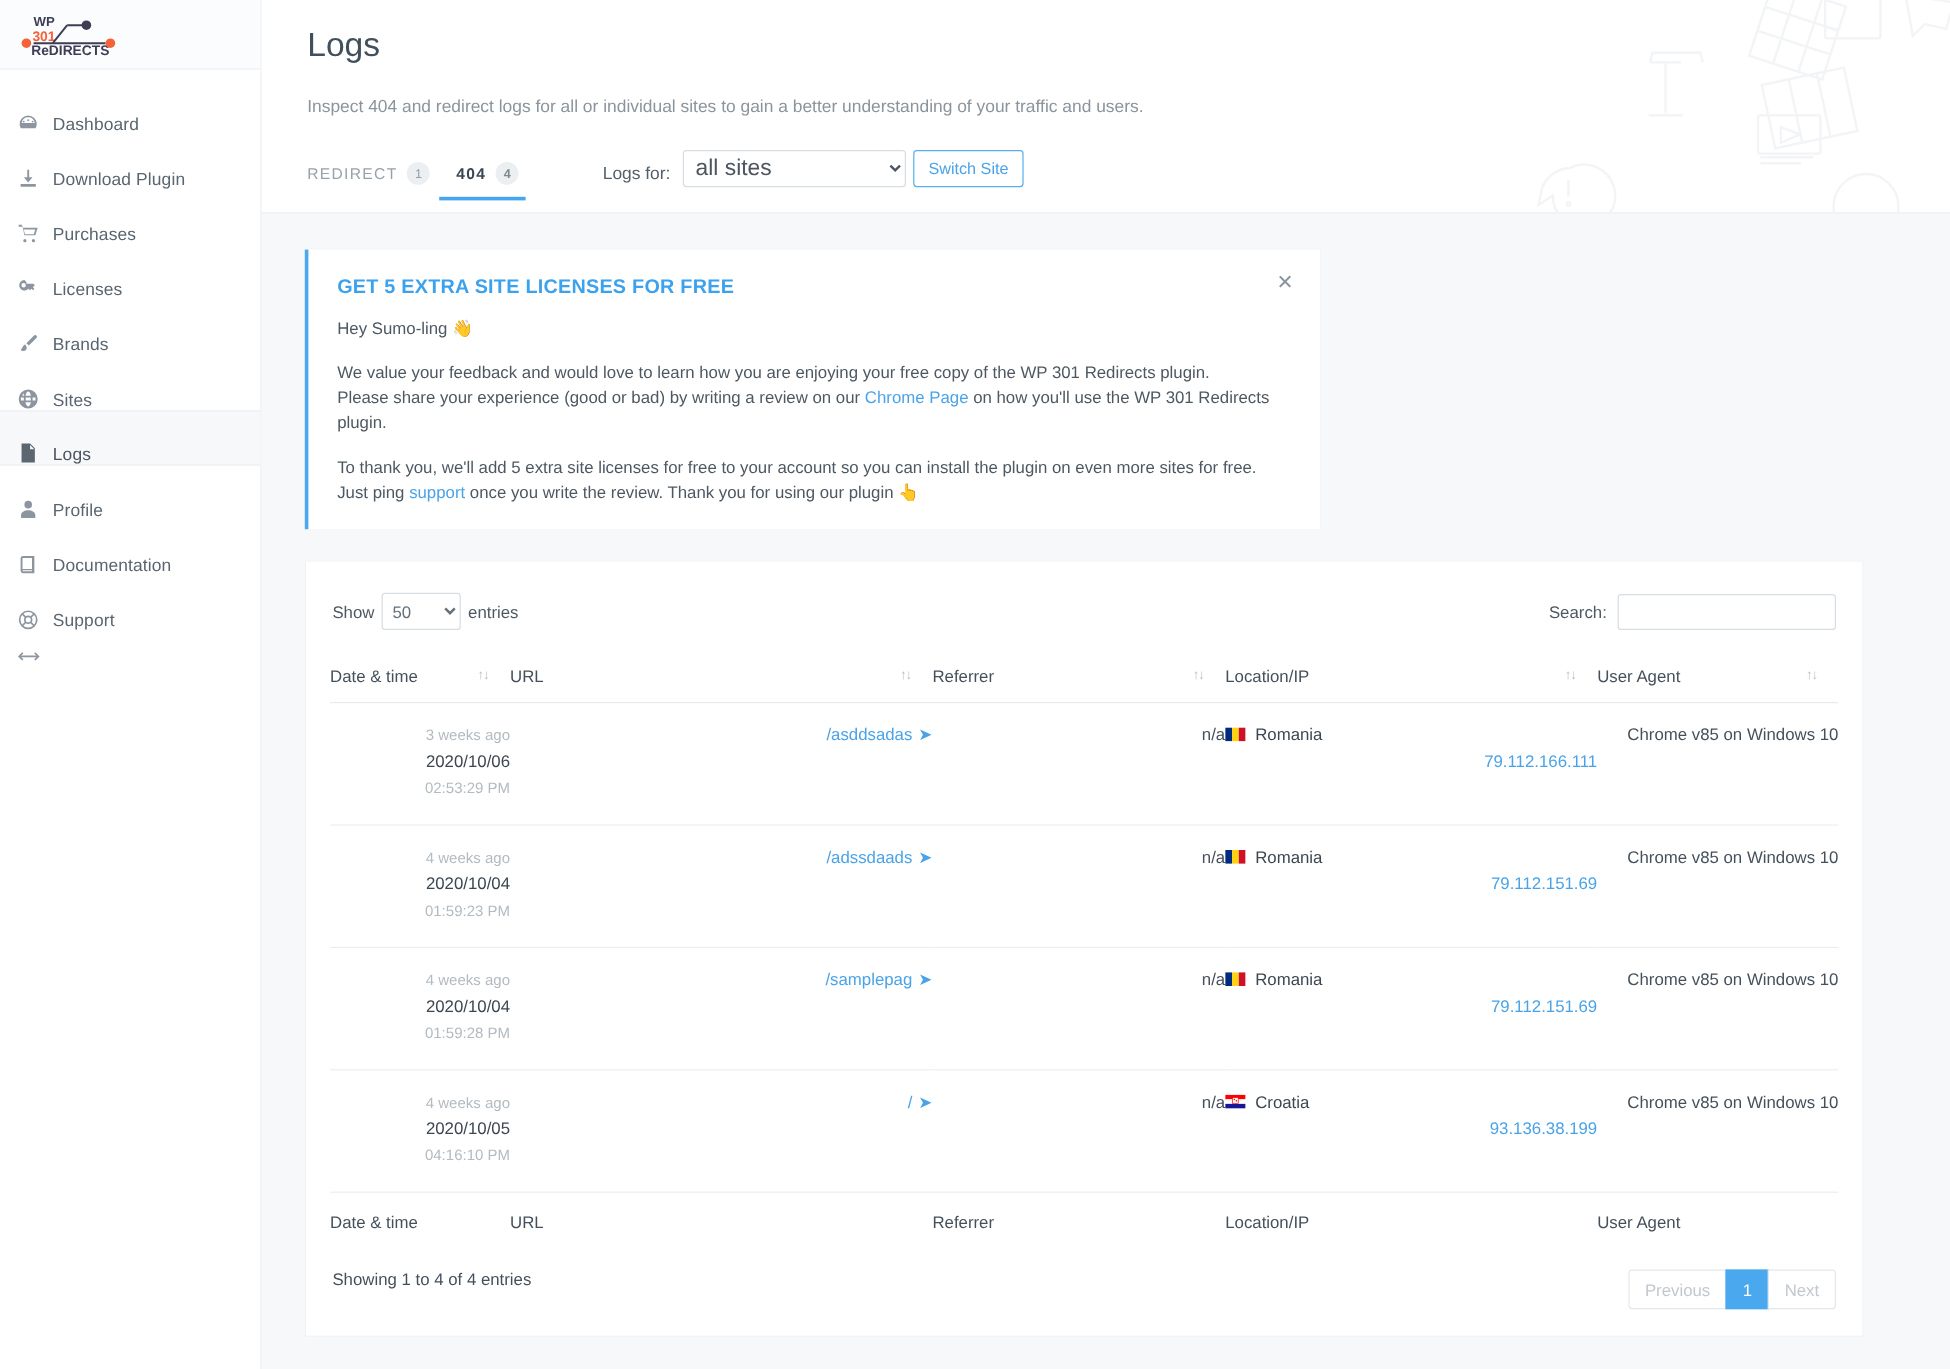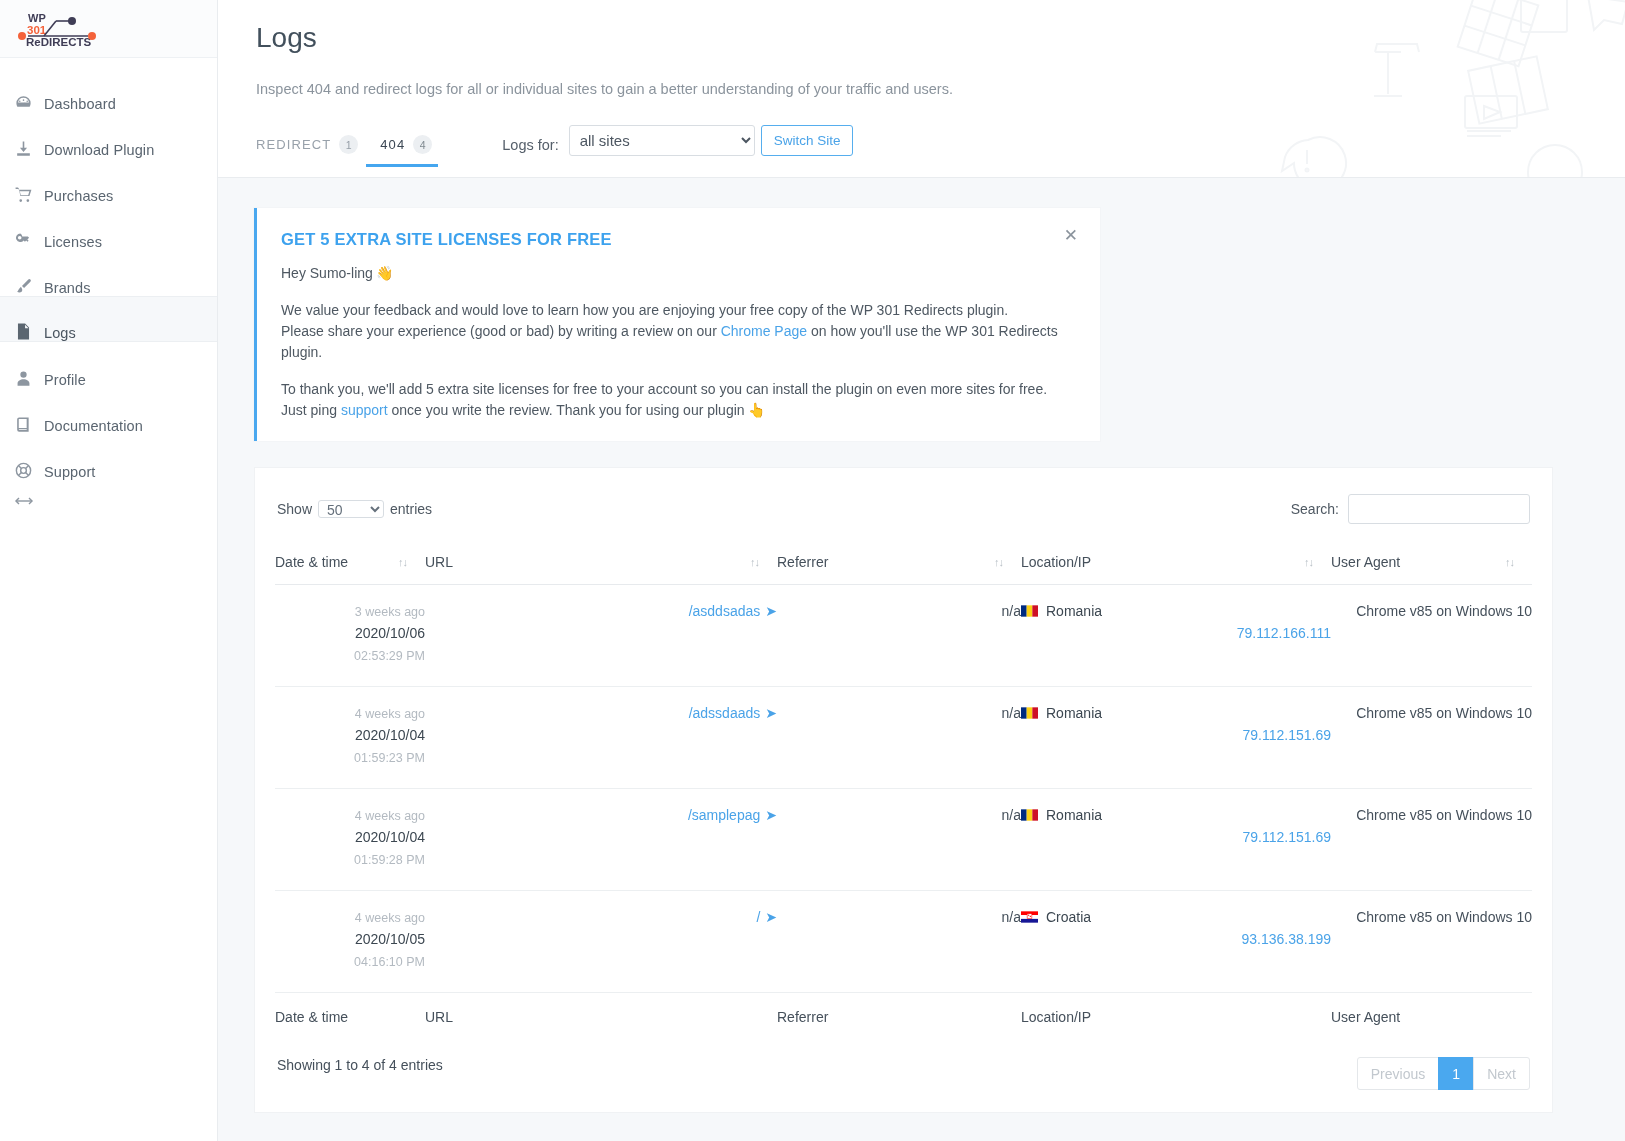--- a/index.html
+++ b/index.html
@@ -91,34 +91,34 @@
     font-size: 13px; letter-spacing: 1.1px;
     color: #98a1aa; position: relative;
   }
   .tab:first-child { padding-right: 22px; }
   .tab .badge {
     display: inline-flex; align-items: center; justify-content: center;
     min-width: 19px; height: 19px; border-radius: 50%;
     background: #eceff2; color: #959ea7; font-size: 10.5px;
     letter-spacing: 0; padding: 0 5px;
   }
-  .tab.active { color: #3b4653; font-weight: 400; text-align: center; }
+  .tab.active { color: #3b4653; font-weight: 700; text-align: center; }
   .tab.active::after {
     content: ""; position: absolute; left: -14px; right: 12px; bottom: 0;
     height: 3px; background: #45a6ef;
   }
   .tab.active .badge { background: #eceff2; color: #7e888f; }
   .tab-spacer { width: 52px; }
   .logs-for-label {
     font-size: 14.5px; color: #555f6a; margin-bottom: 14px; margin-right: 10px;
   }
   .site-select {
     width: 186px; height: 31px;
     border: 1px solid #d8dde2; border-radius: 3px;
-    background: #ffffff; color: #4c5661; font-size: 15px;
+    background: #ffffff; color: #4c5661; font-size: 19px;
     padding: 0 6px; margin-bottom: 11px;
     font-family: "Liberation Sans", sans-serif;
   }
   .switch-site-btn {
     height: 31px; margin-bottom: 11px; margin-left: 6px;
     background: #ffffff; border: 1px solid #56aeee; border-radius: 3px;
     color: #4aa3e8; font-size: 13.5px; padding: 0 12px; cursor: pointer;
     font-family: "Liberation Sans", sans-serif;
   }
 
@@ -155,21 +155,21 @@
     width: 1299px;
     border: 1px solid #f0f2f4;
   }
   .card-top {
     display: flex; align-items: center; justify-content: space-between;
     padding: 0 2px;
   }
   .show-entries { display: flex; align-items: center; gap: 6px;
     font-size: 14px; color: #4e5862; }
   .len-select {
-    width: 66px; height: 18px; border: 1px solid #d8dde2; border-radius: 3px;
+    width: 66px; height: 31px; border: 1px solid #d8dde2; border-radius: 3px;
     background: #fff; color: #65707b; font-size: 14px; padding: 0 4px;
     font-family: "Liberation Sans", sans-serif;
   }
   .search-wrap { display: flex; align-items: center; gap: 9px;
     font-size: 14px; color: #4e5862; }
   .search-input {
     width: 182px; height: 30px;
     border: 1px solid #d8dde2; border-radius: 3px;
     background: #fff; padding: 0 8px; font-size: 14px;
     font-family: "Liberation Sans", sans-serif;
@@ -295,20 +295,28 @@
 
       <div class="nav-item">
         <span class="ic">
           <svg width="19" height="19" viewBox="0 0 24 24" fill="currentColor">
               <path d="M20.7 3.3a1.8 1.8 0 00-2.6 0l-8 8 2.6 2.6 8-8a1.8 1.8 0 000-2.6zM8.8 12.4l-2 2c-1.1 1.1-1.3 2.9-2.8 4.1 1.4 1.4 4.2 1.4 5.6 0 1-1 1-2.3.6-3.3z"></path>
             </svg>
         </span>
         <span class="lbl">Brands</span>
       </div>
 
+      <div class="nav-item">
+        <span class="ic">
+          <svg width="19" height="19" viewBox="0 0 24 24" fill="currentColor">
+              <path d="M12 2a10 10 0 100 20 10 10 0 000-20zm0 2.2c1 0 2.3 1.7 2.9 4.3h-5.8C9.7 5.9 11 4.2 12 4.2zM6.6 6A9.5 9.5 0 017.9 8.5H6a8 8 0 01.6-2.5zM4.4 10.5h3a19 19 0 000 3h-3a8 8 0 010-3zm5 0h5.2a17 17 0 010 3H9.4a17 17 0 010-3zm7.2 0h3a8 8 0 010 3h-3a19 19 0 000-3zM12 19.8c-1 0-2.3-1.7-2.9-4.3h5.8c-.6 2.6-1.9 4.3-2.9 4.3z"></path>
+            </svg>
+        </span>
+        <span class="lbl">Sites</span>
+      </div>
 
       <div class="nav-item active">
         <span class="ic">
           <svg width="19" height="19" viewBox="0 0 24 24" fill="currentColor">
               <path d="M5 2h9l5 5v15H5zm9 1.6V8h4.4zM8 11h8v1.6H8zm0 3.2h8v1.6H8zm0 3.2h5.5V19H8z"></path>
             </svg>
         </span>
         <span class="lbl">Logs</span>
       </div>
 

